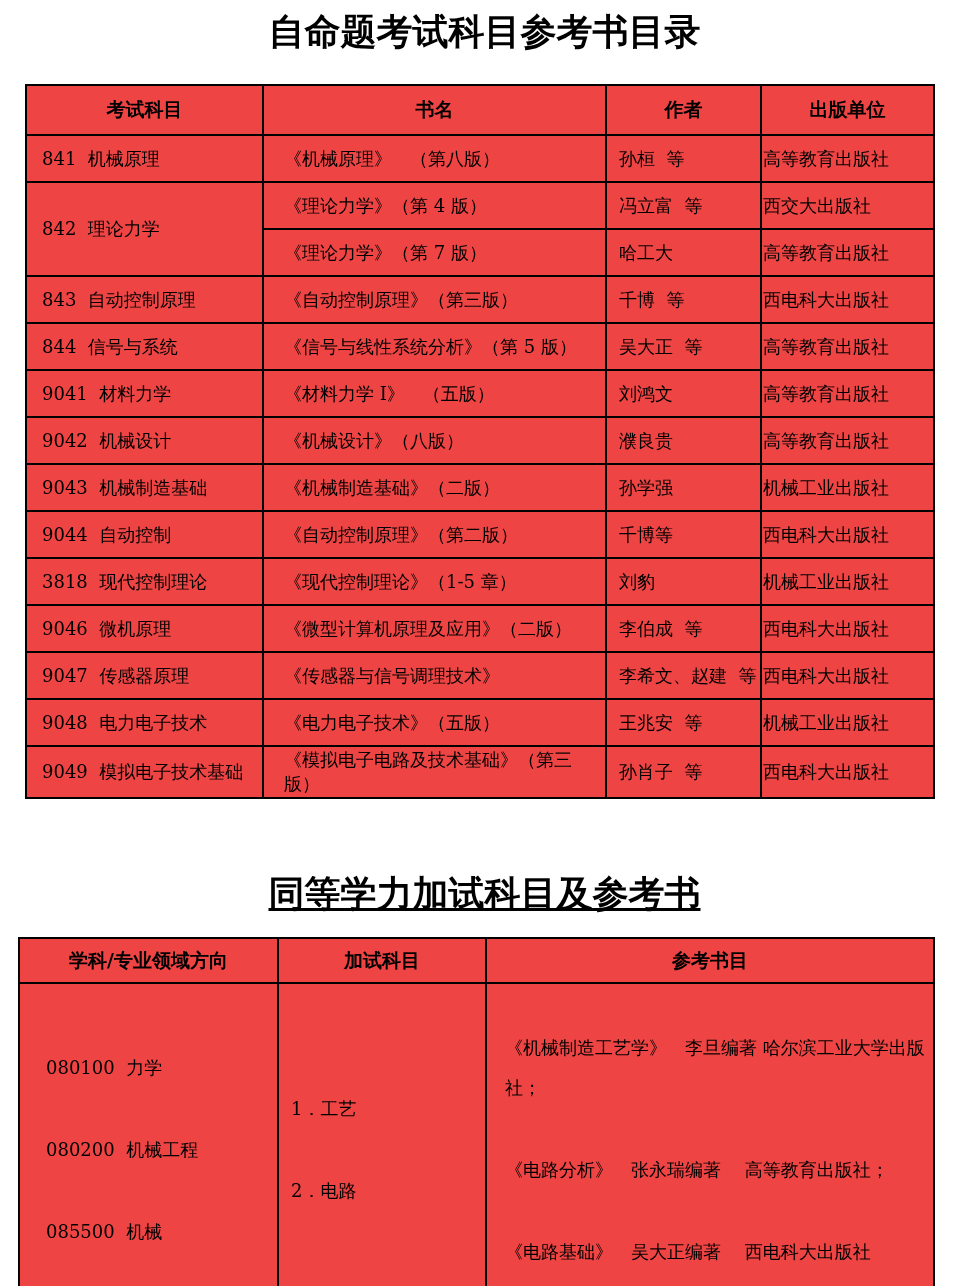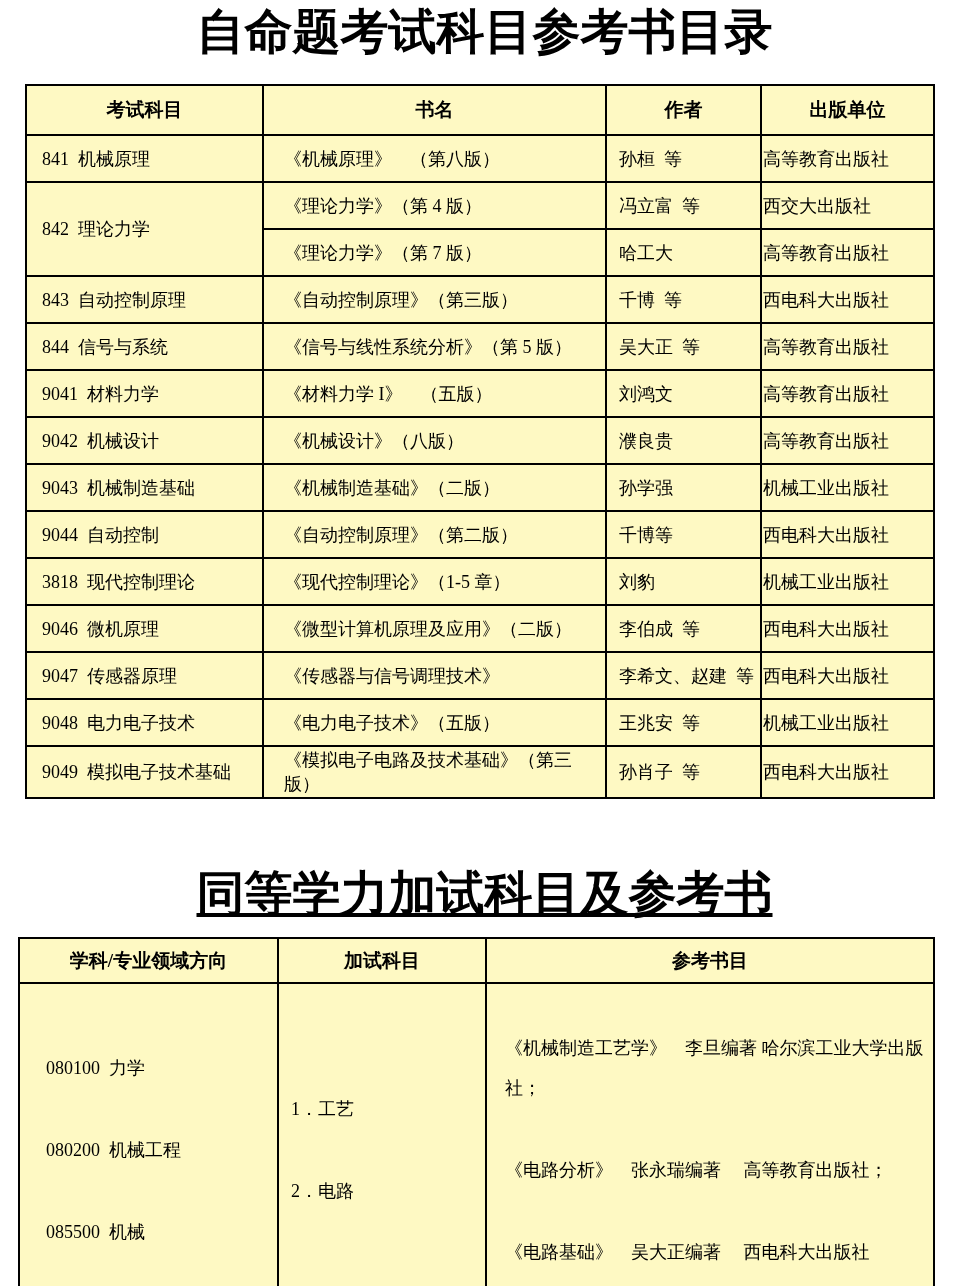--- a/index.html
+++ b/index.html
@@ -10,35 +10,34 @@
   body {
     width: 954px;
     height: 1286px;
     overflow: hidden;
     color: #000000;
     font-family: "DejaVu Serif", "Liberation Serif", serif;
   }
   .doc-title {
     margin: 6px 0 0 15px;
     text-align: center;
-    font-size: 48px;
+    font-size: 36px;
     line-height: 50px;
     font-weight: bold;
     white-space: pre-wrap;
   }
   .doc-title.second {
     margin-top: 70px;
     line-height: 48px;
     text-decoration: underline;
   }
   table {
     border-collapse: collapse;
     table-layout: fixed;
-    background: #fef9c3;
-    font-family: Liberation Serif, serif;
+    background: #ef4444;
   }
   #books-table {
     margin: 28px 0 0 25px;
     width: 908px;
   }
   #addtest-table {
     margin: 20px 0 0 18px;
     width: 915px;
   }
   th, td {

